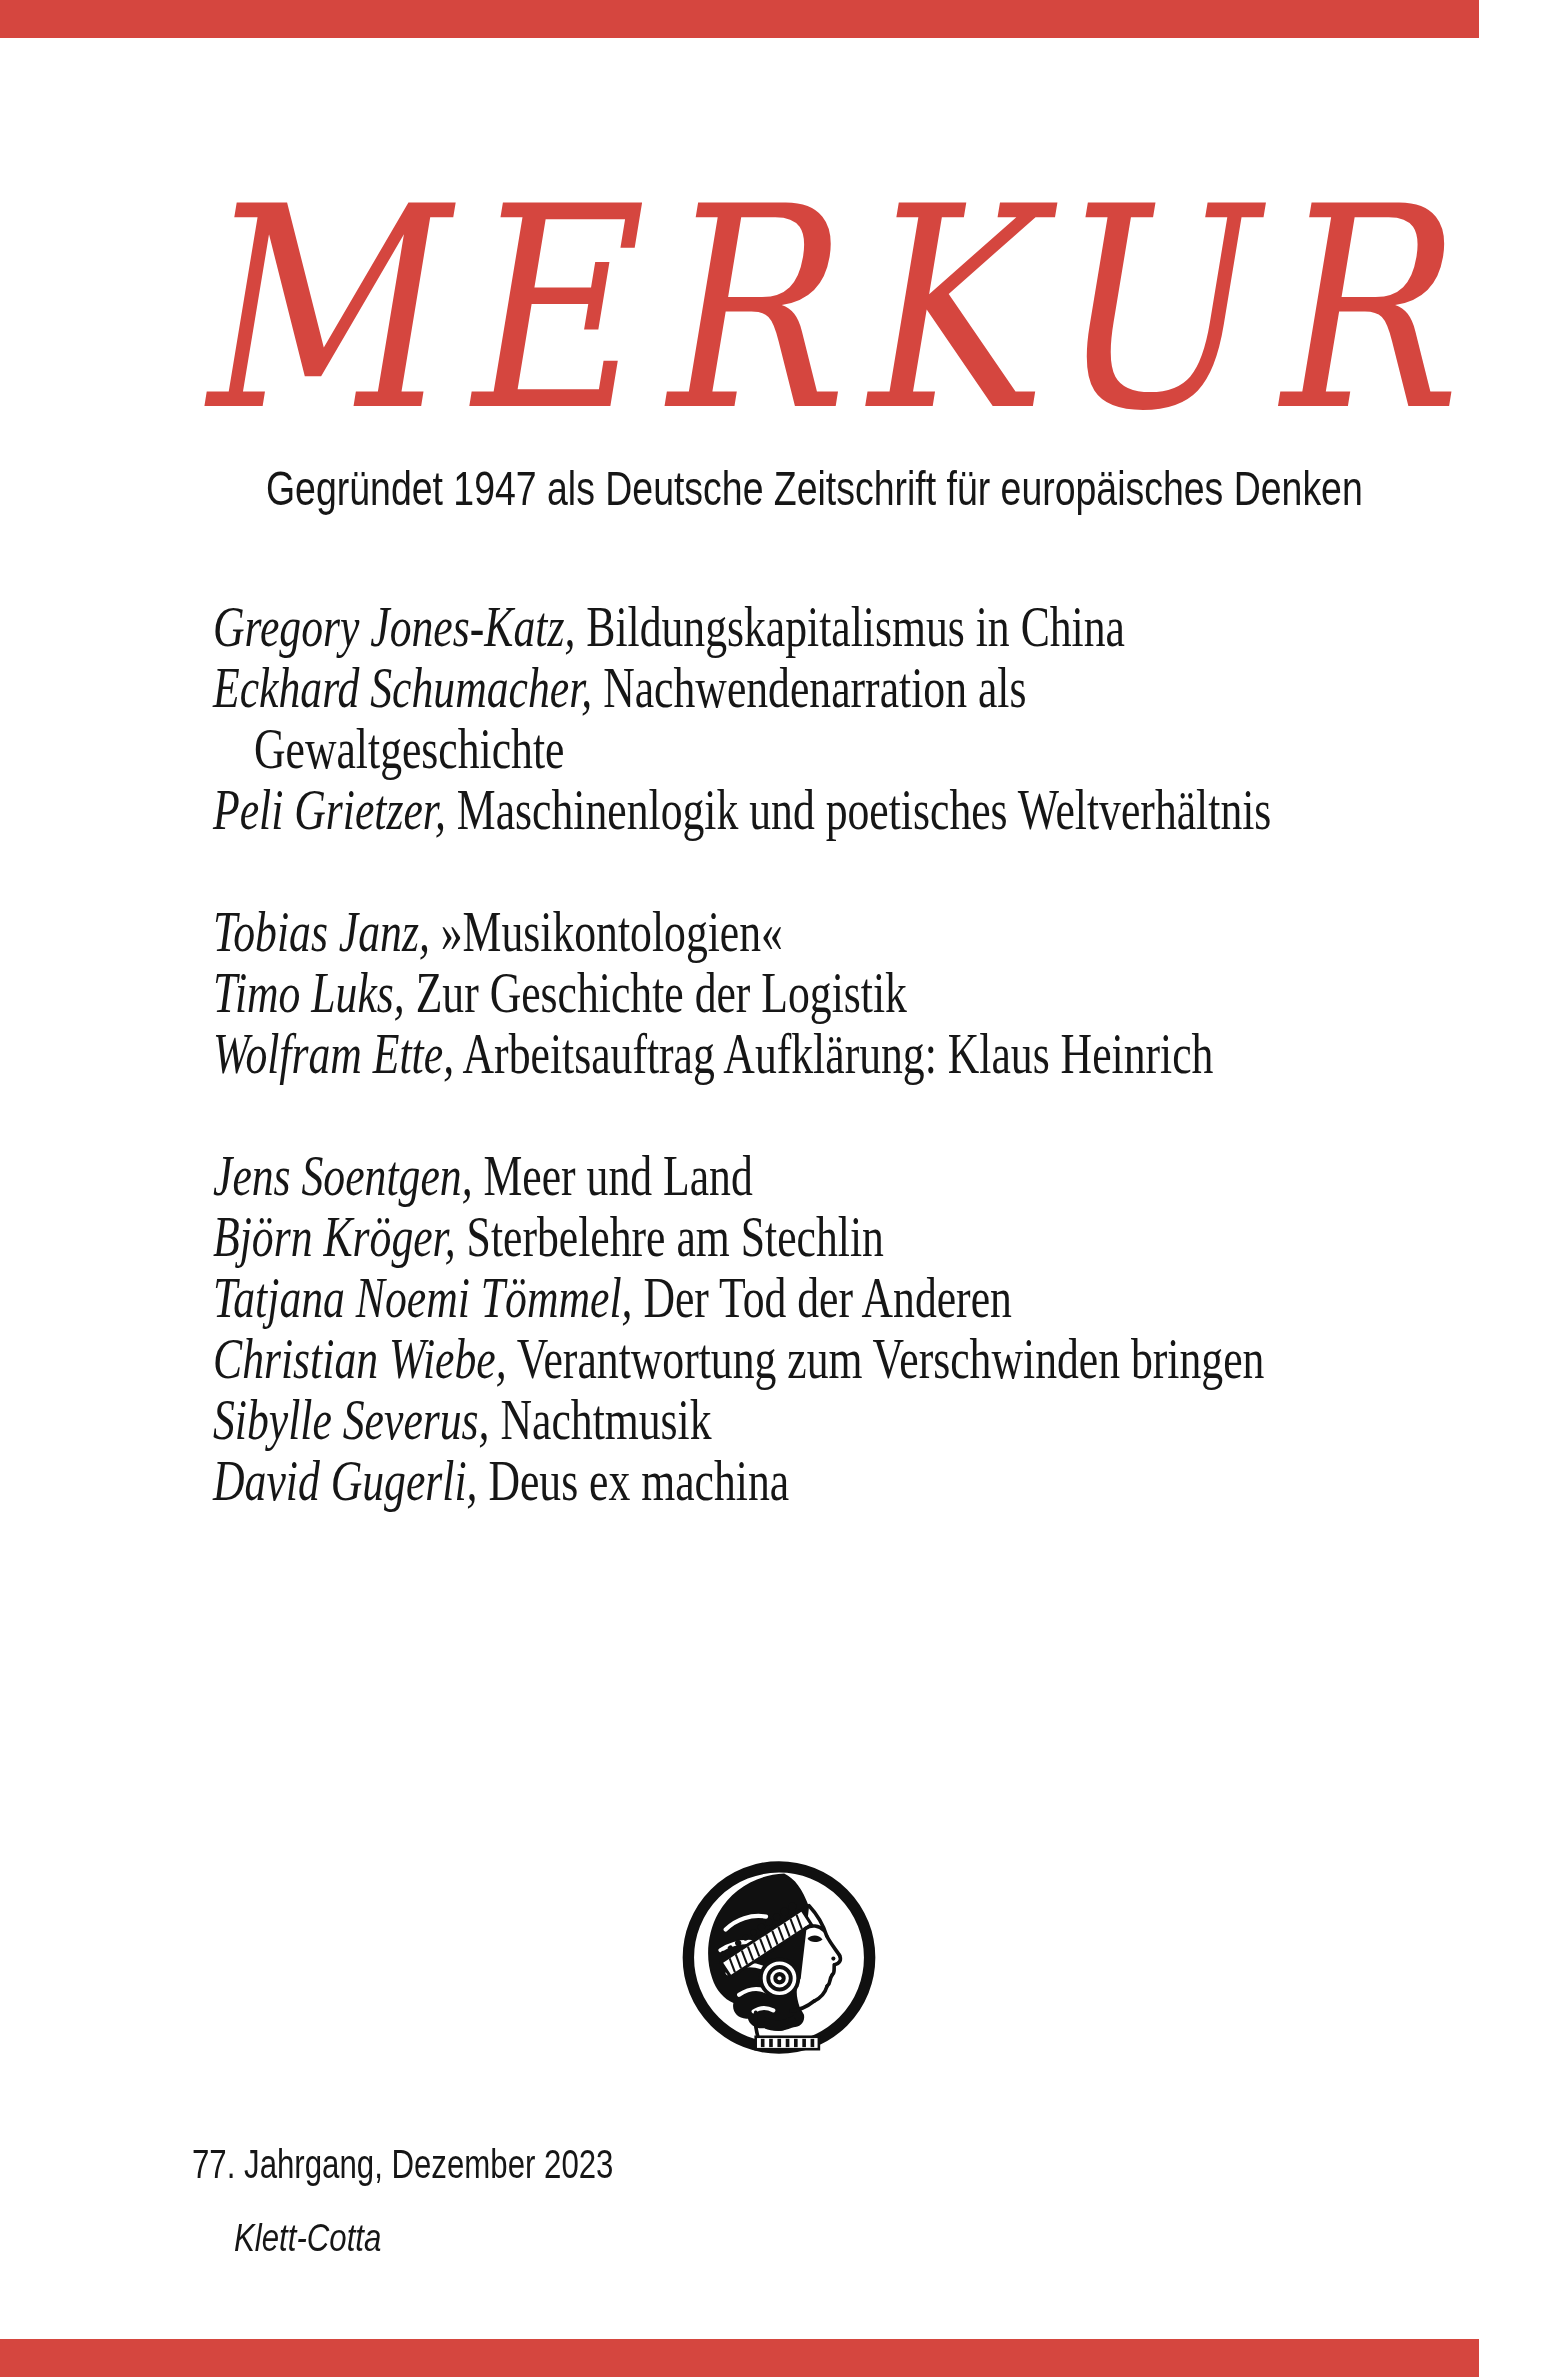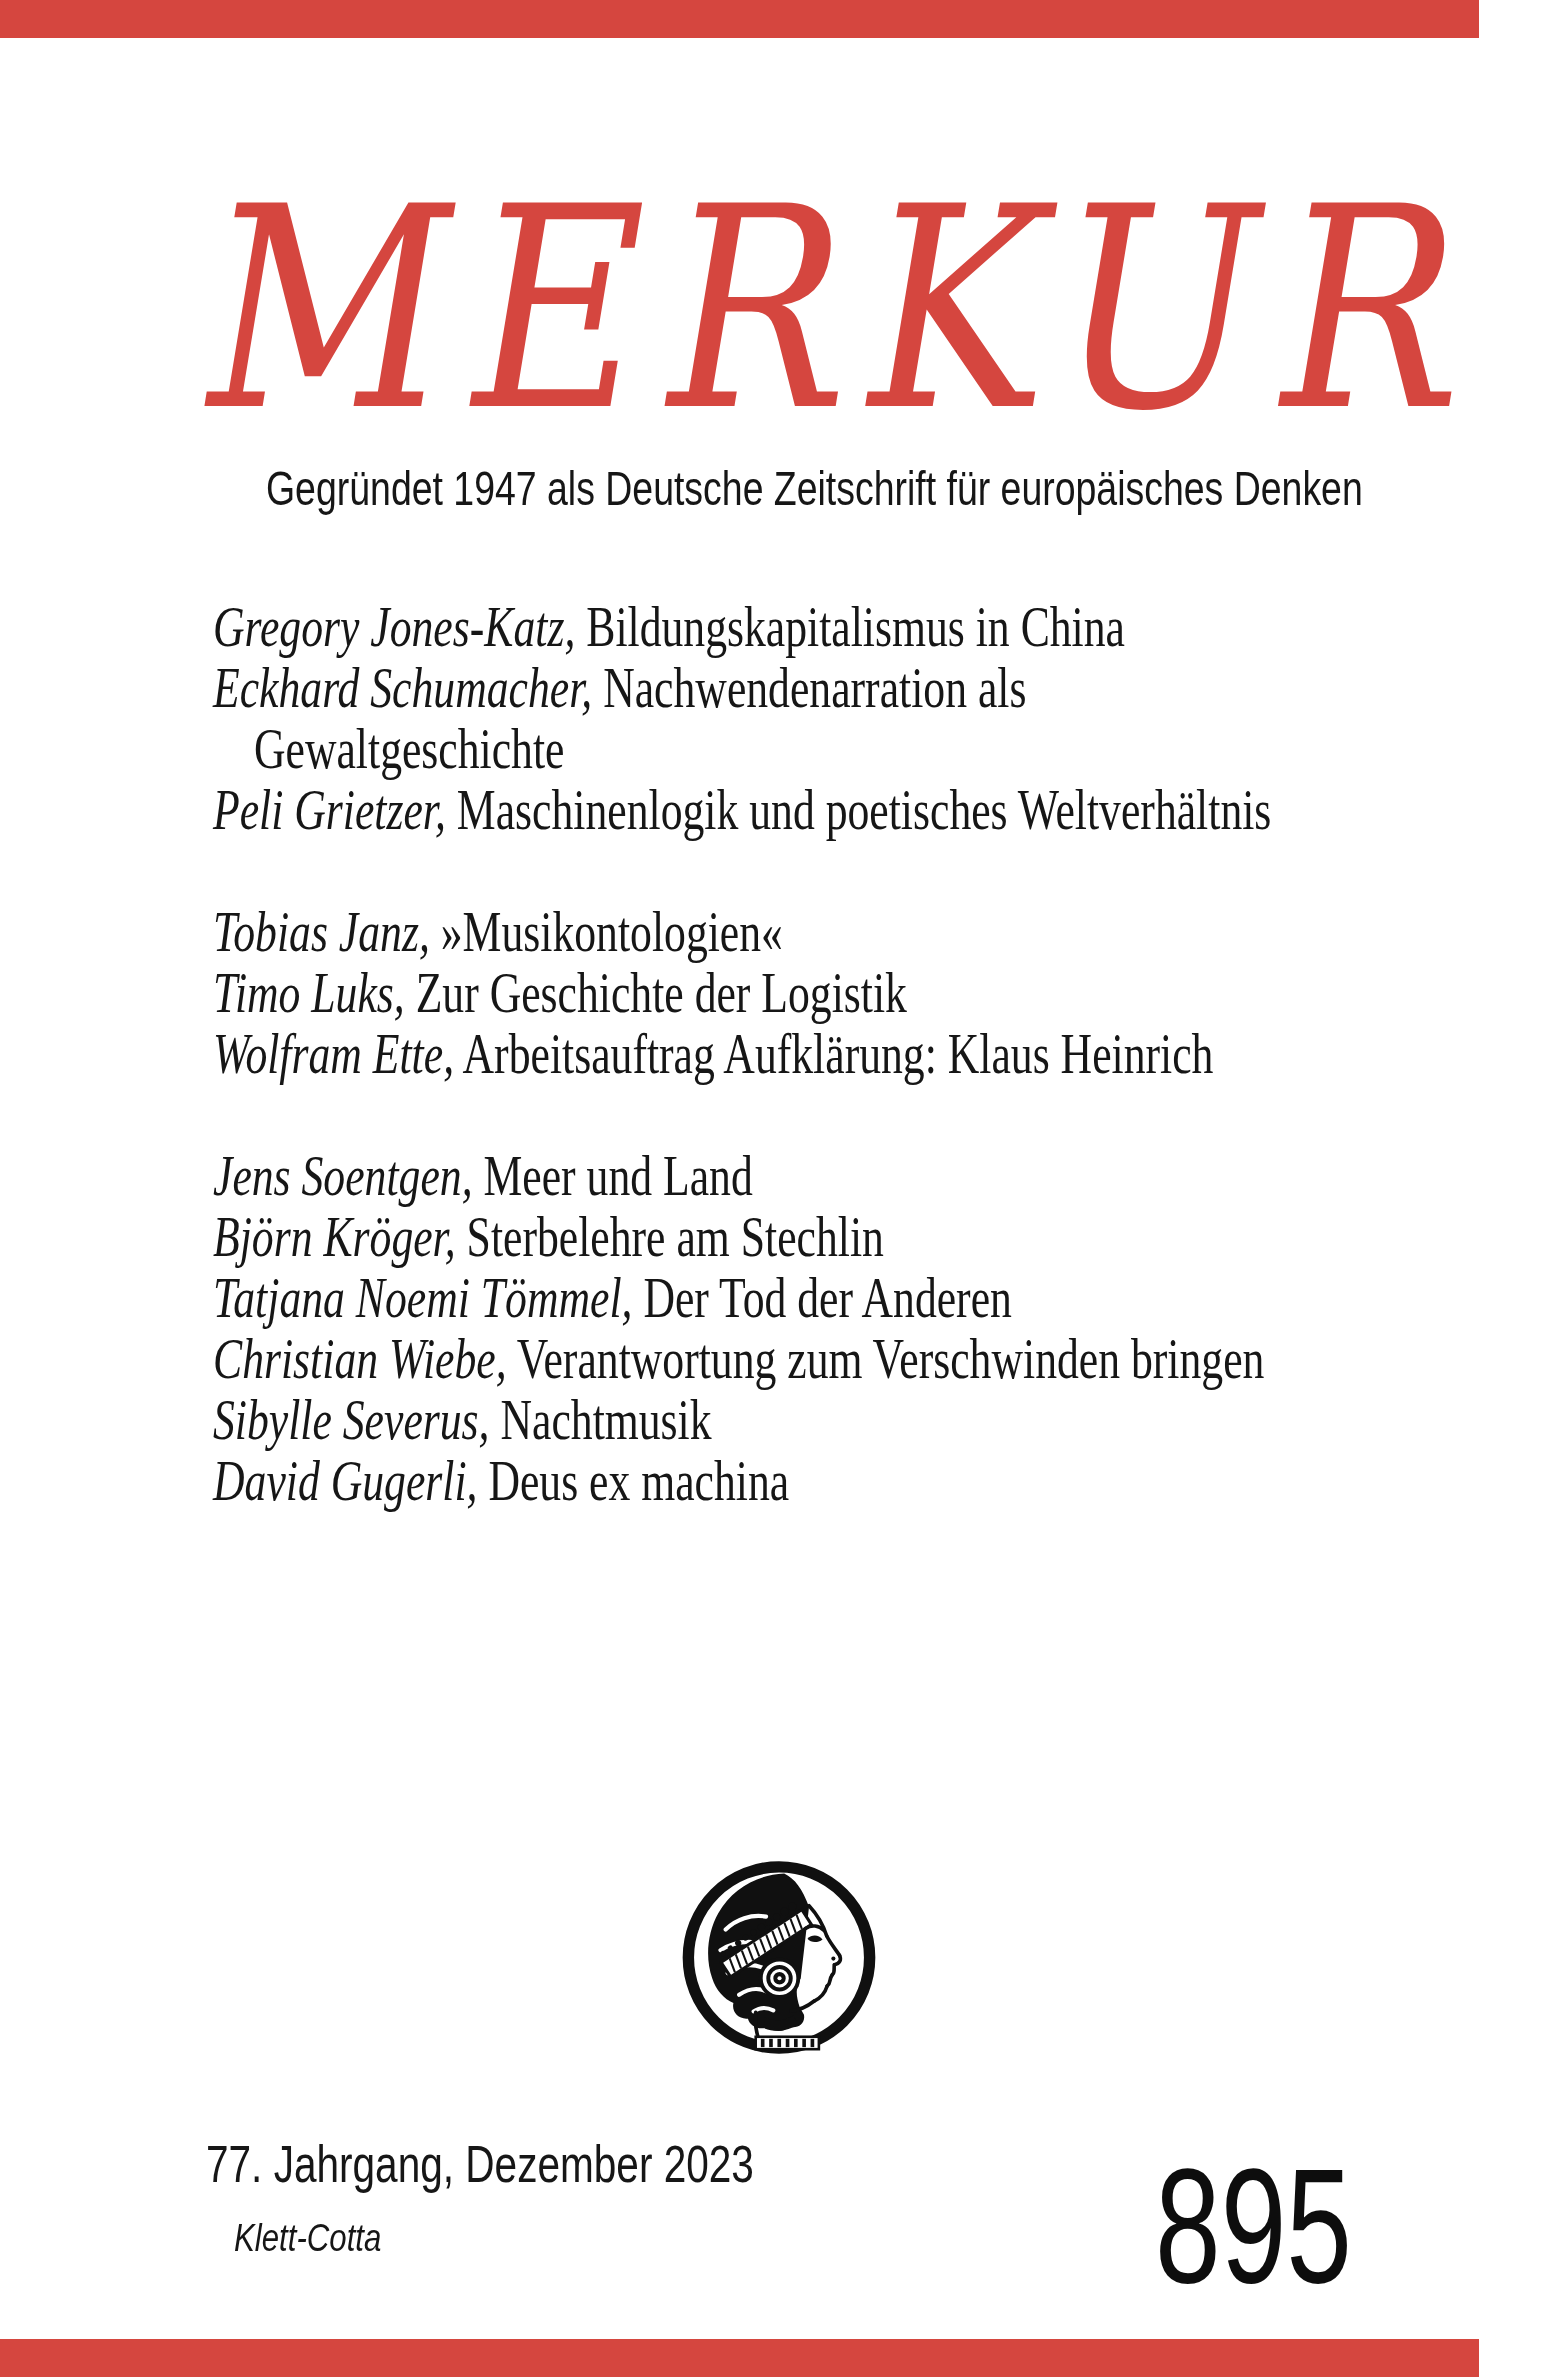--- a/index.html
+++ b/index.html
@@ -48,22 +48,22 @@
   .toc-line .sx{transform:scaleX(0.78);}
   .toc-line.indent{padding-left:41px;}
   .toc-line .author{font-style:italic;}
   .toc-line .atitle{font-style:normal;}
   .toc-spacer{height:61px;}
 
   .logo-wrap{position:absolute;left:678px;top:1856px;width:202px;height:202px;}
   .logo-wrap svg{display:block;width:202px;height:202px;}
 
   .edition-info{
-    position:absolute;left:206px;top:2140px;
-    font-size:52px;line-height:48px;white-space:nowrap;
+    position:absolute;left:192px;top:2140px;
+    font-size:40px;line-height:48px;white-space:nowrap;
   }
   .edition-info .sx{transform:scaleX(0.78);}
 
   .publisher{
     position:absolute;left:206px;top:2218px;
     font-size:39px;line-height:39px;font-style:italic;white-space:nowrap;margin-left:28px;
   }
   .publisher .sx{transform:scaleX(0.80);}
 
   .issue-number{
@@ -203,20 +203,17 @@
   </div>
 
   <div class="edition-info">
     <span class="sx">77. Jahrgang, Dezember 2023</span>
   </div>
 
   <div class="publisher">
     <span class="sx">Klett-Cotta</span>
   </div>
 
-  <div class="issue-number">
-    <span class="sx">895</span>
-  </div>
 
   <div class="bar bar-bottom"></div>
 
 </div>
 
 
 </body></html>

